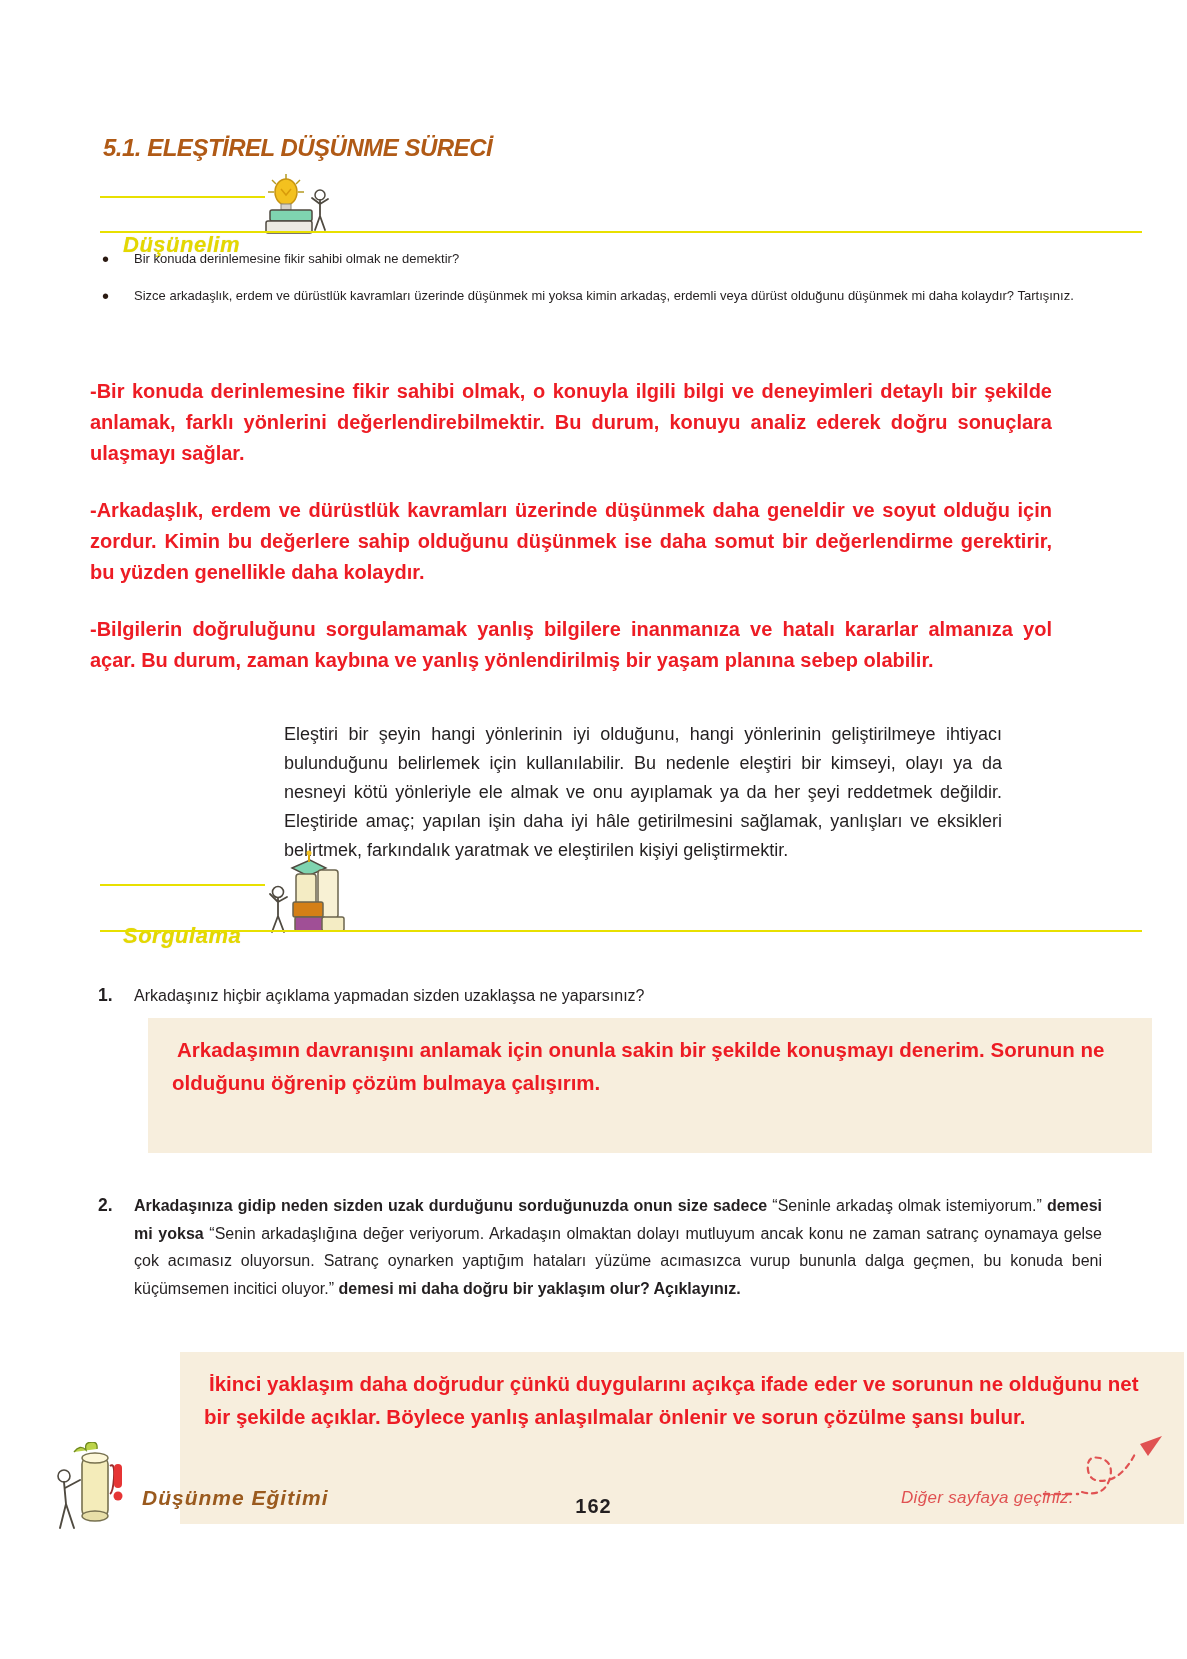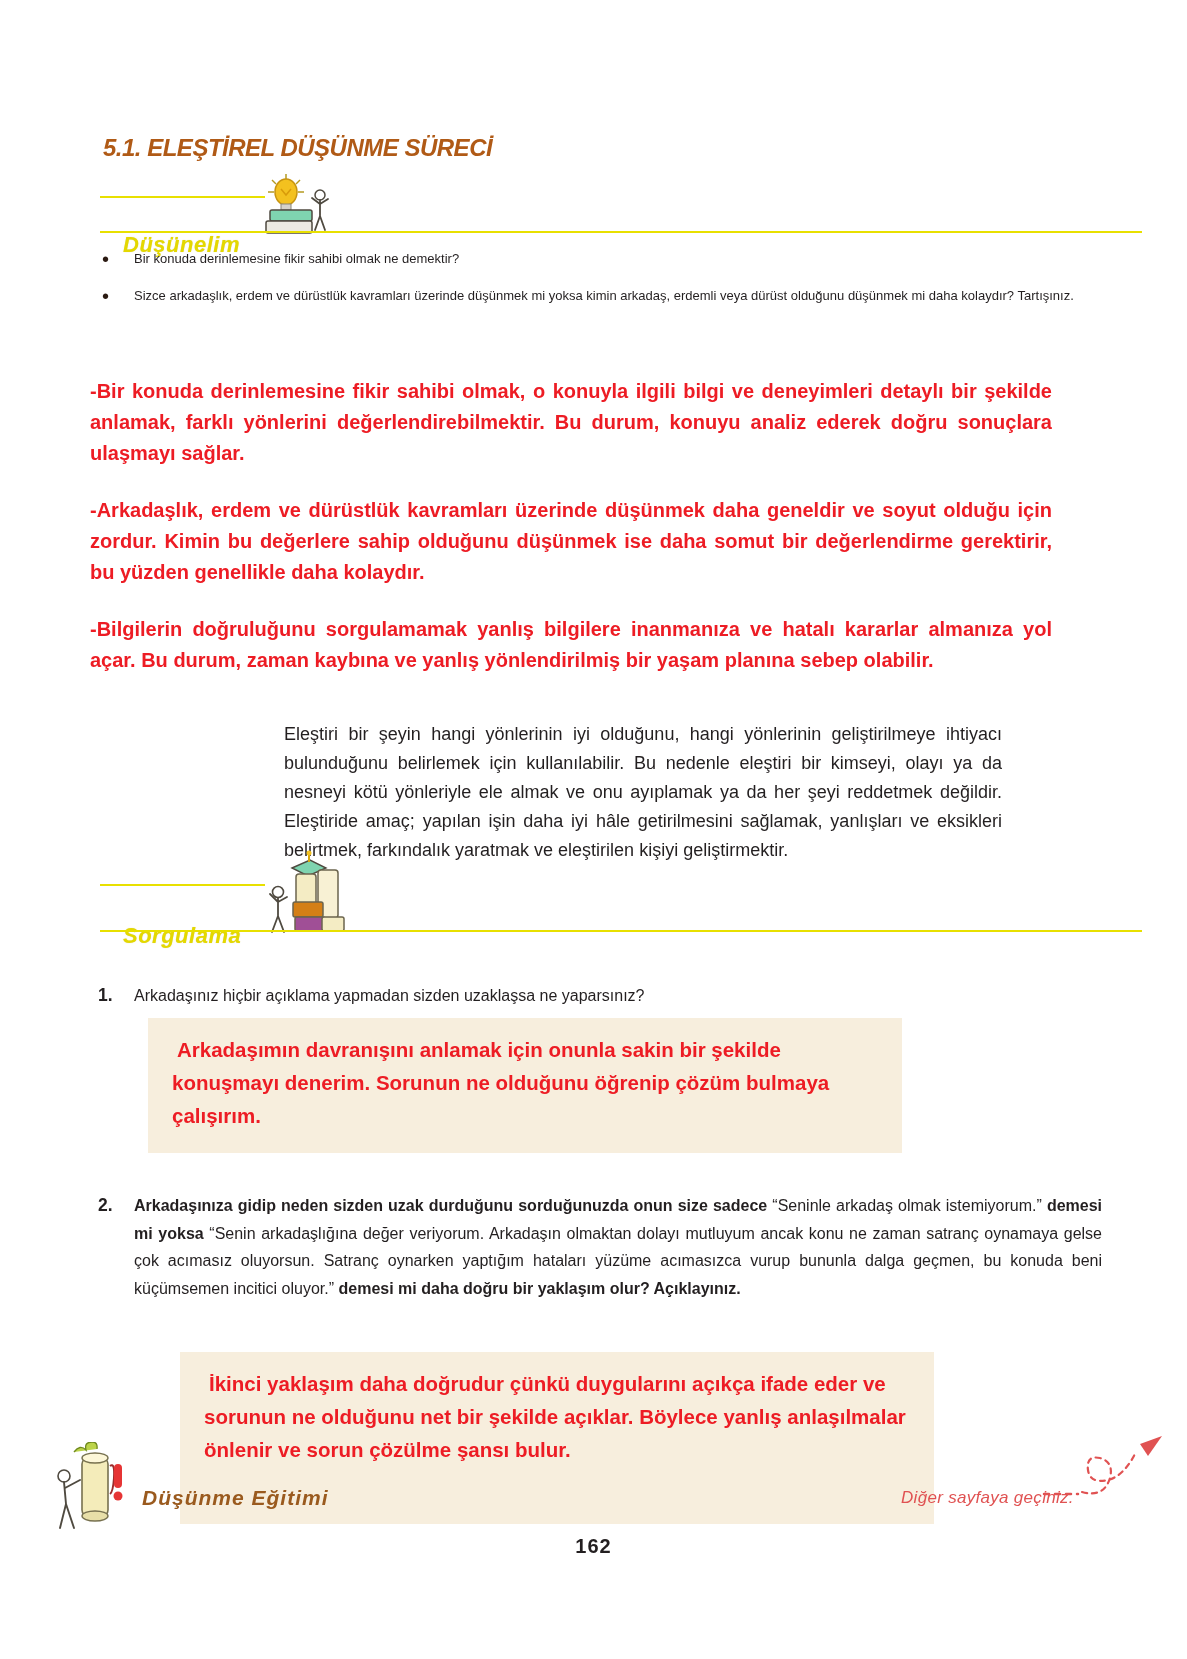--- a/index.html
+++ b/index.html
@@ -55,34 +55,34 @@
   .dir-label{font-weight:bold;font-style:italic;}
   .dir-text{font-style:italic;}
   .q-row{position:absolute;left:98px;display:flex;align-items:flex-start;}
   .q1{top:982px;width:1004px;}
   .q2{top:1192px;width:1004px;}
   .q-num{flex:0 0 36px;font-weight:bold;font-size:17.5px;line-height:27.5px;}
   .q-text{flex:1;font-size:16px;line-height:27.5px;}
   .q2 .q-text{text-align:justify;}
   .seg-b{font-weight:bold;}
   .seg-r{font-weight:normal;}
-  .answer-box{position:absolute;left:148px;width:754px;background:#f7eedd;}
+  .answer-box{position:absolute;left:148px;width:1004px;background:#f7eedd;}
   .box1{top:1018px;height:135px;}
   .box2{top:1352px;height:172px;margin-left:32px;}
   .answer-text{
     padding:15px 26px 0 24px;color:#ed1c24;font-weight:bold;
     font-size:20.5px;line-height:33px;text-indent:5px;
   }
   .brand{
     position:absolute;left:142px;top:1486px;
     font-size:21px;font-weight:bold;font-style:italic;letter-spacing:1px;color:#9a5a1e;
   }
   .page-num{
     position:absolute;left:0;top:1495px;width:1187px;text-align:center;
-    font-size:20px;font-weight:bold;color:#231f20;letter-spacing:1px;margin-top:40px;
+    font-size:20px;font-weight:bold;color:#231f20;letter-spacing:1px;
   }
   .next-note{
     position:absolute;left:901px;top:1488px;
     font-size:17px;font-style:italic;color:#e05252;letter-spacing:0.3px;
   }
   .il-arrow{left:1040px;top:1418px;}
 </style>
 </head>
 <body>
 

